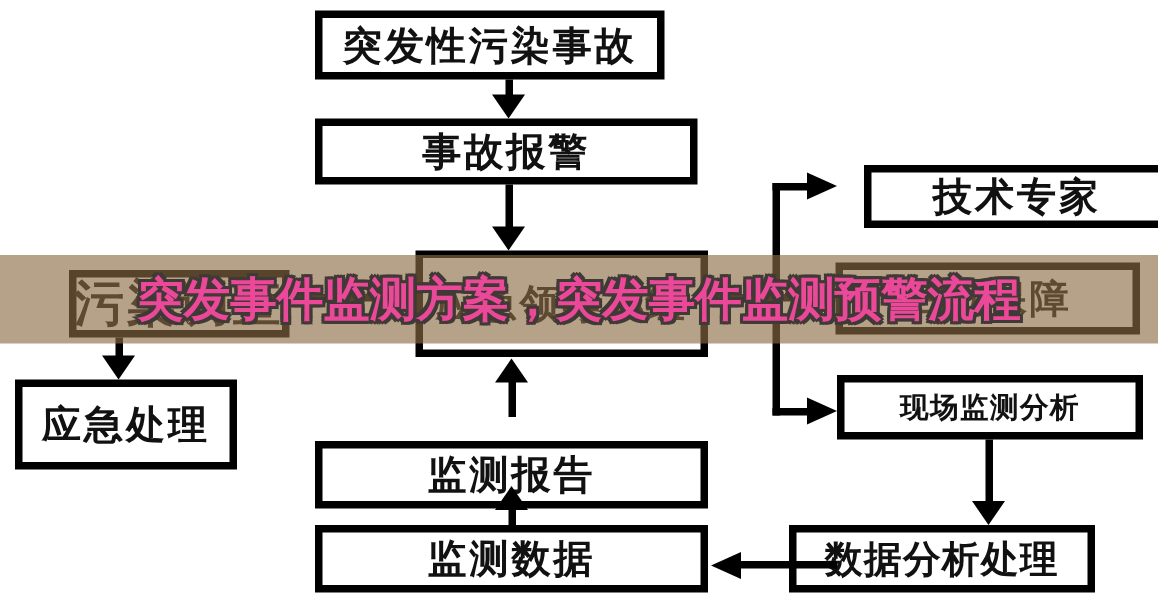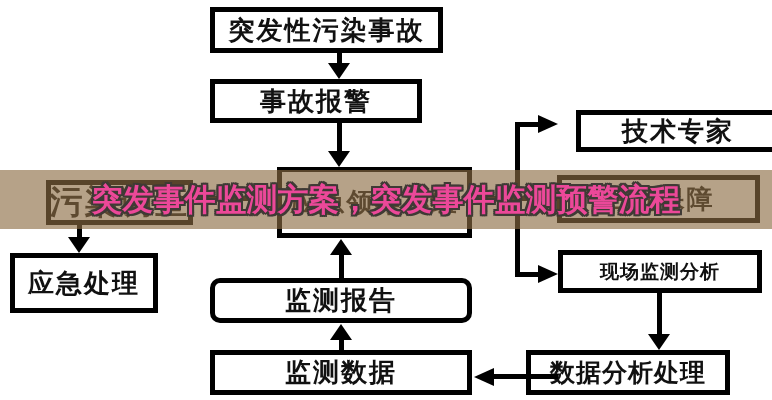--- a/index.html
+++ b/index.html
@@ -25,28 +25,28 @@
     display:flex;align-items:center;justify-content:center;
   }
   .banner-text{
     font-size:31px;font-weight:bold;color:#ec4899;white-space:nowrap;letter-spacing:0;
     -webkit-text-stroke:2px #3f3a35;paint-order:stroke fill;
     text-shadow:2px 2px 0 #3f3a35,-2px 2px 0 #3f3a35,2px -2px 0 #3f3a35,-2px -2px 0 #3f3a35,
                 0 2px 0 #3f3a35,0 -2px 0 #3f3a35,2px 0 0 #3f3a35,-2px 0 0 #3f3a35;
   }
   
   .n-accident{left:210px;top:7px;width:233px;height:46px;}
-  .n-alarm{left:210px;top:79px;width:212px;height:44px;}
+  .n-alarm{left:210px;top:79px;width:255px;height:44px;}
   .n-lead{left:277px;top:167px;width:195px;height:71px;}
   .n-invest{left:10px;top:180px;width:147px;height:45px;font-size:33px;margin-left:36px;}
   .n-emergency{left:10px;top:253px;width:148px;height:60px;}
   .n-expert{left:576px;top:110px;width:204px;height:42px;}
   .n-support{left:557px;top:175px;width:203px;height:48px;}
   .n-field{left:558px;top:250px;width:204px;height:43px;font-size:19px;letter-spacing:1px;}
-  .n-report{left:210px;top:278px;width:262px;height:45px;border-radius:10px;}
+  .n-report{left:210px;top:294px;width:262px;height:45px;}
   .n-data{left:210px;top:350px;width:262px;height:45px;}
   .n-analysis{left:526px;top:350px;width:204px;height:45px;font-size:25px;letter-spacing:1px;}
 </style>
 </head>
 <body>
 
 <div class="stage">
 
   <div class="node n-accident">突发性污染事故</div>
   <div class="node n-alarm">事故报警</div>

